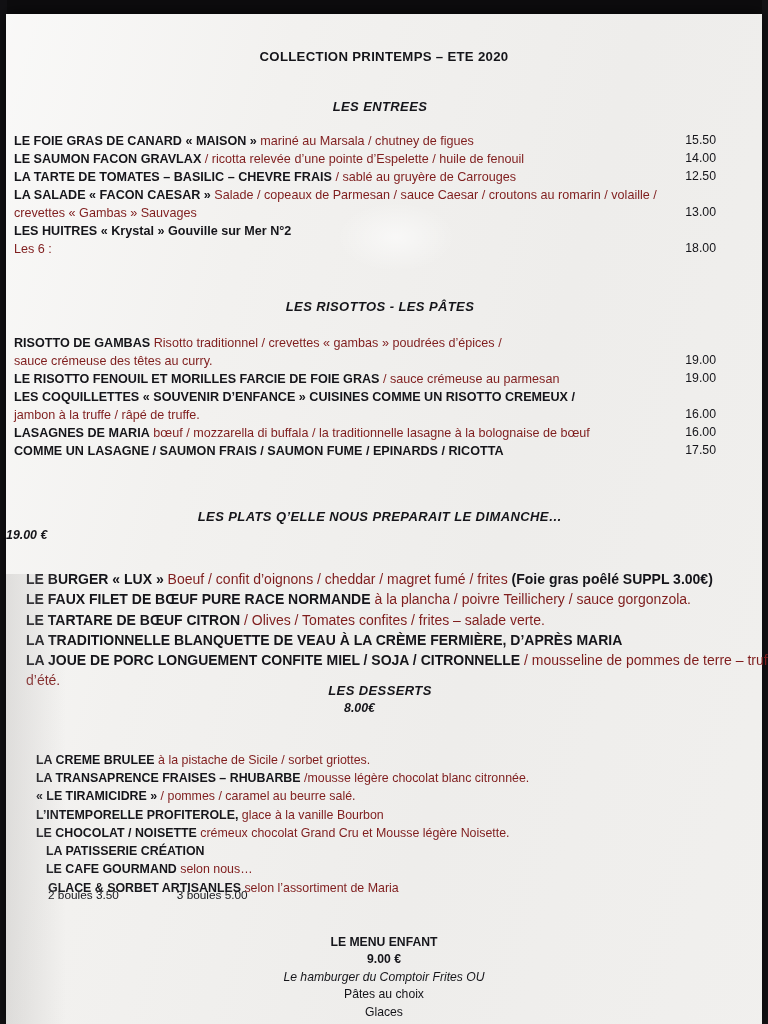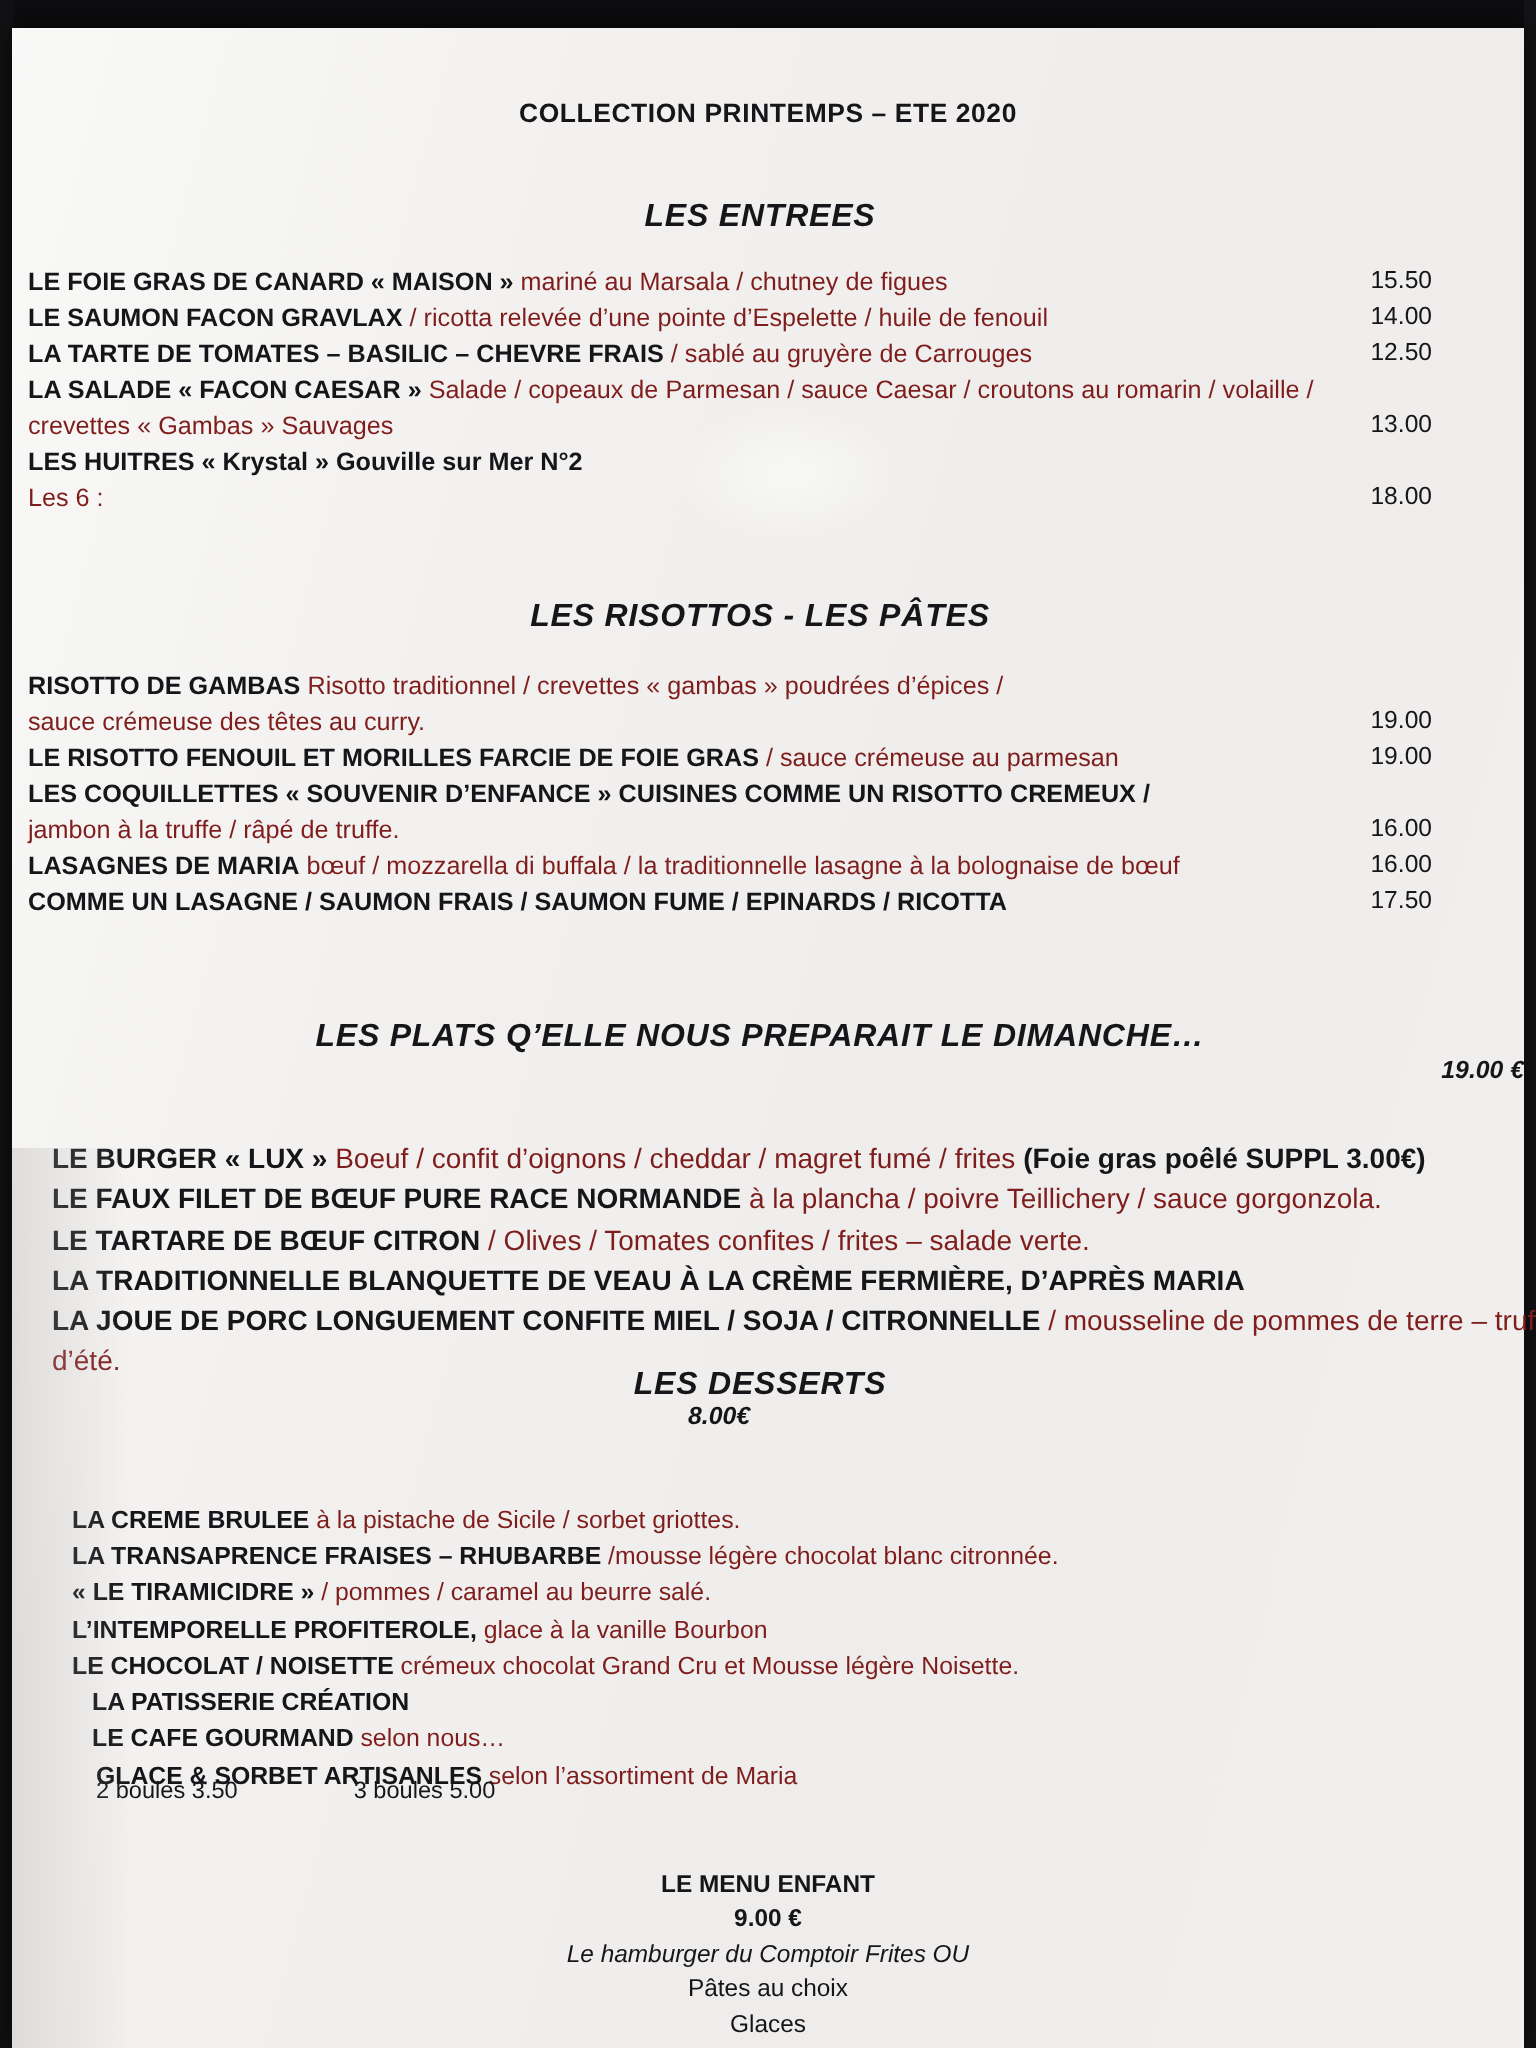--- a/index.html
+++ b/index.html
@@ -74,21 +74,21 @@
     font-size: 13.2px;
     letter-spacing: 0.3px;
   }
   .section-head {
     position: absolute;
     width: 748px;
     left: 0;
     text-align: center;
     font-weight: bold;
     font-style: italic;
-    font-size: 16px;
+    font-size: 13px;
     letter-spacing: 0.4px;
   }
   .block {
     position: absolute;
   }
   .row {
     position: relative;
     white-space: nowrap;
   }
   .price {
@@ -132,21 +132,21 @@
   #enfant .t1 { font-weight: bold; }
   #enfant .t2 { font-weight: bold; }
   #enfant .t3 { font-style: italic; }
   #enfant .t4 { }
   #enfant .t5 { }
   #enfant .t6 { font-weight: bold; letter-spacing: 0.2px; }
 
   .plats-price {
     position: absolute;
     width: 756px; left: 0;
-    text-align: right;
+    text-align: left;
     font-weight: bold;
     font-style: italic;
     font-size: 12.4px;
   }
   .desserts-price {
     position: absolute;
     width: 707px; left: 0;
     text-align: center;
     font-weight: bold;
     font-style: italic;

